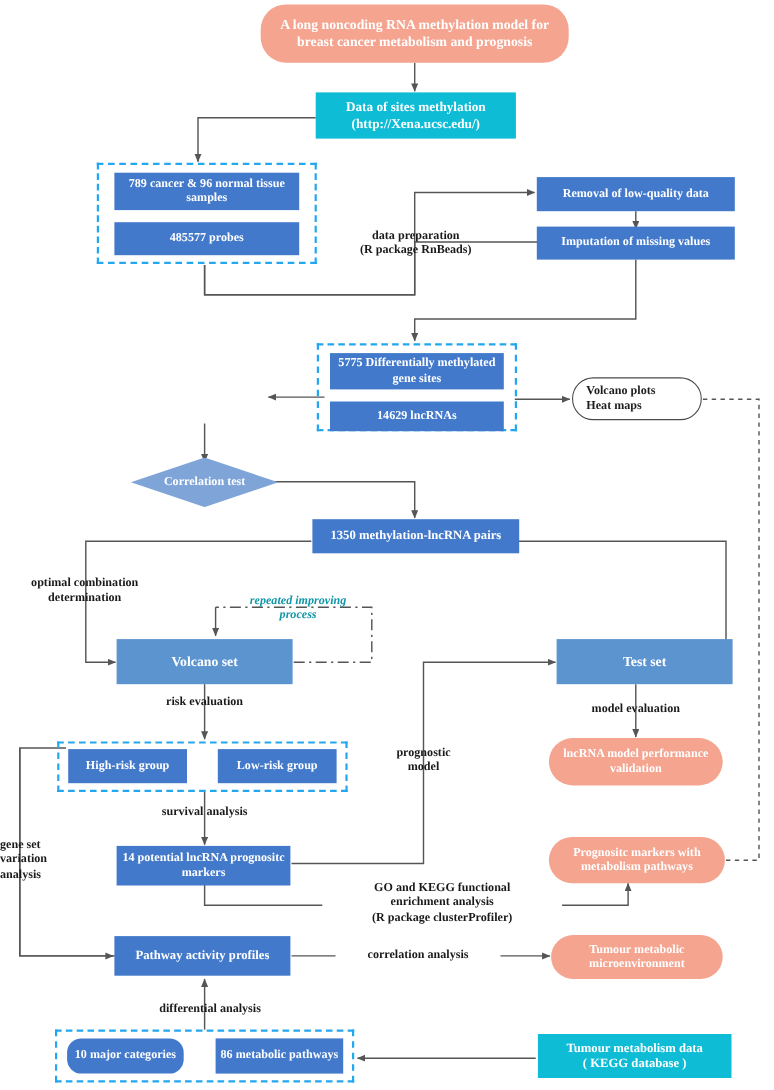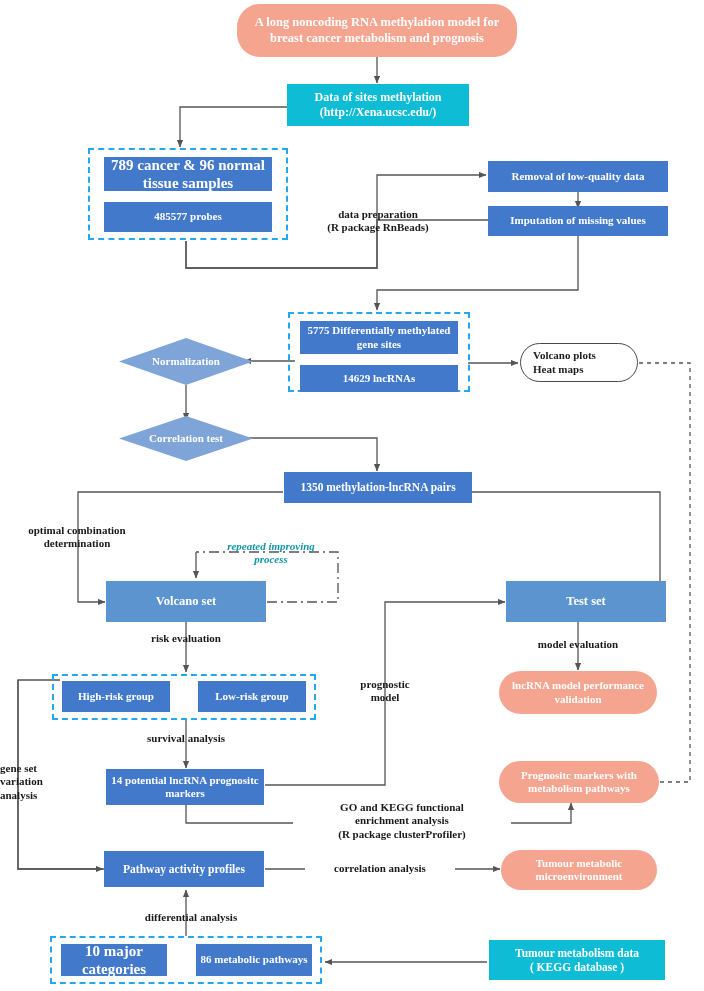--- a/index.html
+++ b/index.html
@@ -139,41 +139,37 @@
       <path d="M196,552 L196,578"></path>
     </g>
   </svg>
 
   <div class="node salmon" style="left:237px; top:4px; width:280px; height:53px; font-size:12.5px; padding:0 10px;">A long noncoding RNA methylation model for breast cancer metabolism and prognosis</div>
 
   <div class="node cyan" style="left:287px; top:84px; width:182px; height:42px; font-size:12px; white-space:pre-line;">Data of sites methylation
 (http://Xena.ucsc.edu/)</div>
 
   <div class="group-box" style="left:88px; top:148px; width:200px; height:92px;"></div>
-  <div class="node blue" style="left:104px; top:157px; width:168px; height:34px; font-size:15px; padding:0 6px;">789 cancer &amp; 96 normal tissue samples</div>
+  <div class="node blue" style="left:104px; top:157px; width:168px; height:34px; font-size:11px; padding:0 6px;">789 cancer &amp; 96 normal tissue samples</div>
   <div class="node blue" style="left:104px; top:202px; width:168px; height:30px; font-size:11px;">485577 probes</div>
 
   <div class="edge-label" style="left:312px; top:208px; width:132px; font-size:11px;">data preparation
 (R package RnBeads)</div>
 
   <div class="node blue" style="left:488px; top:161px; width:180px; height:31px; font-size:11px;">Removal of low-quality data</div>
   <div class="node blue" style="left:488px; top:206px; width:180px; height:30px; font-size:11px;">Imputation of missing values</div>
 
 
   <div class="group-box" style="left:288px; top:312px; width:182px; height:80px;"></div>
   <div class="node blue" style="left:300px; top:321px; width:158px; height:33px; font-size:11px; padding:0 5px;">5775 Differentially methylated gene sites</div>
   <div class="node blue" style="left:300px; top:365px; width:158px; height:27px; font-size:11px;">14629 lncRNAs</div>
 
   <div class="node pill" style="left:520px; top:343px; width:118px; height:39px; font-size:11px; white-space:pre-line; justify-content:flex-start; padding-left:12px; text-align:left;">Volcano plots
 Heat maps</div>
 
-  <div class="node diamond" style="left:119px; top:338px; width:134px; height:47px; font-size:11px;">
-    <div class="diamond-shape"></div>
-    <span class="dlabel">Normalization</span>
-  </div>
 
   <div class="node diamond" style="left:119px; top:416px; width:134px; height:45px; font-size:11px;">
     <div class="diamond-shape"></div>
     <span class="dlabel">Correlation test</span>
   </div>
 
   <div class="node blue" style="left:284px; top:472px; width:188px; height:31px; font-size:11.5px;">1350 methylation-lncRNA pairs</div>
 
   <div class="edge-label" style="left:2px; top:524px; width:150px; font-size:11px;">optimal combination
 determination</div>
@@ -214,19 +210,19 @@
 
   <div class="node blue" style="left:104px; top:851px; width:160px; height:36px; font-size:11.5px;">Pathway activity profiles</div>
 
   <div class="edge-label" style="left:305px; top:862px; width:150px; font-size:11px; background:#ffffff;">correlation analysis</div>
 
   <div class="node salmon" style="left:501px; top:850px; width:156px; height:40px; font-size:11px; padding:0 6px;">Tumour metabolic microenvironment</div>
 
   <div class="edge-label" style="left:111px; top:911px; width:160px; font-size:11px;">differential analysis</div>
 
   <div class="group-box" style="left:50px; top:936px; width:272px; height:48px;"></div>
-  <div class="node blue" style="left:61px; top:944px; width:106px; height:32px; font-size:15px;">10 major categories</div>
+  <div class="node blue" style="left:61px; top:944px; width:106px; height:32px; font-size:11px;border-radius:13px;">10 major categories</div>
   <div class="node blue" style="left:196px; top:944px; width:116px; height:32px; font-size:11px;">86 metabolic pathways</div>
 
   <div class="node cyan" style="left:489px; top:940px; width:176px; height:40px; font-size:11.5px; white-space:pre-line;">Tumour metabolism data
 ( KEGG database )</div>
 
 </div>
 
 </body></html>

